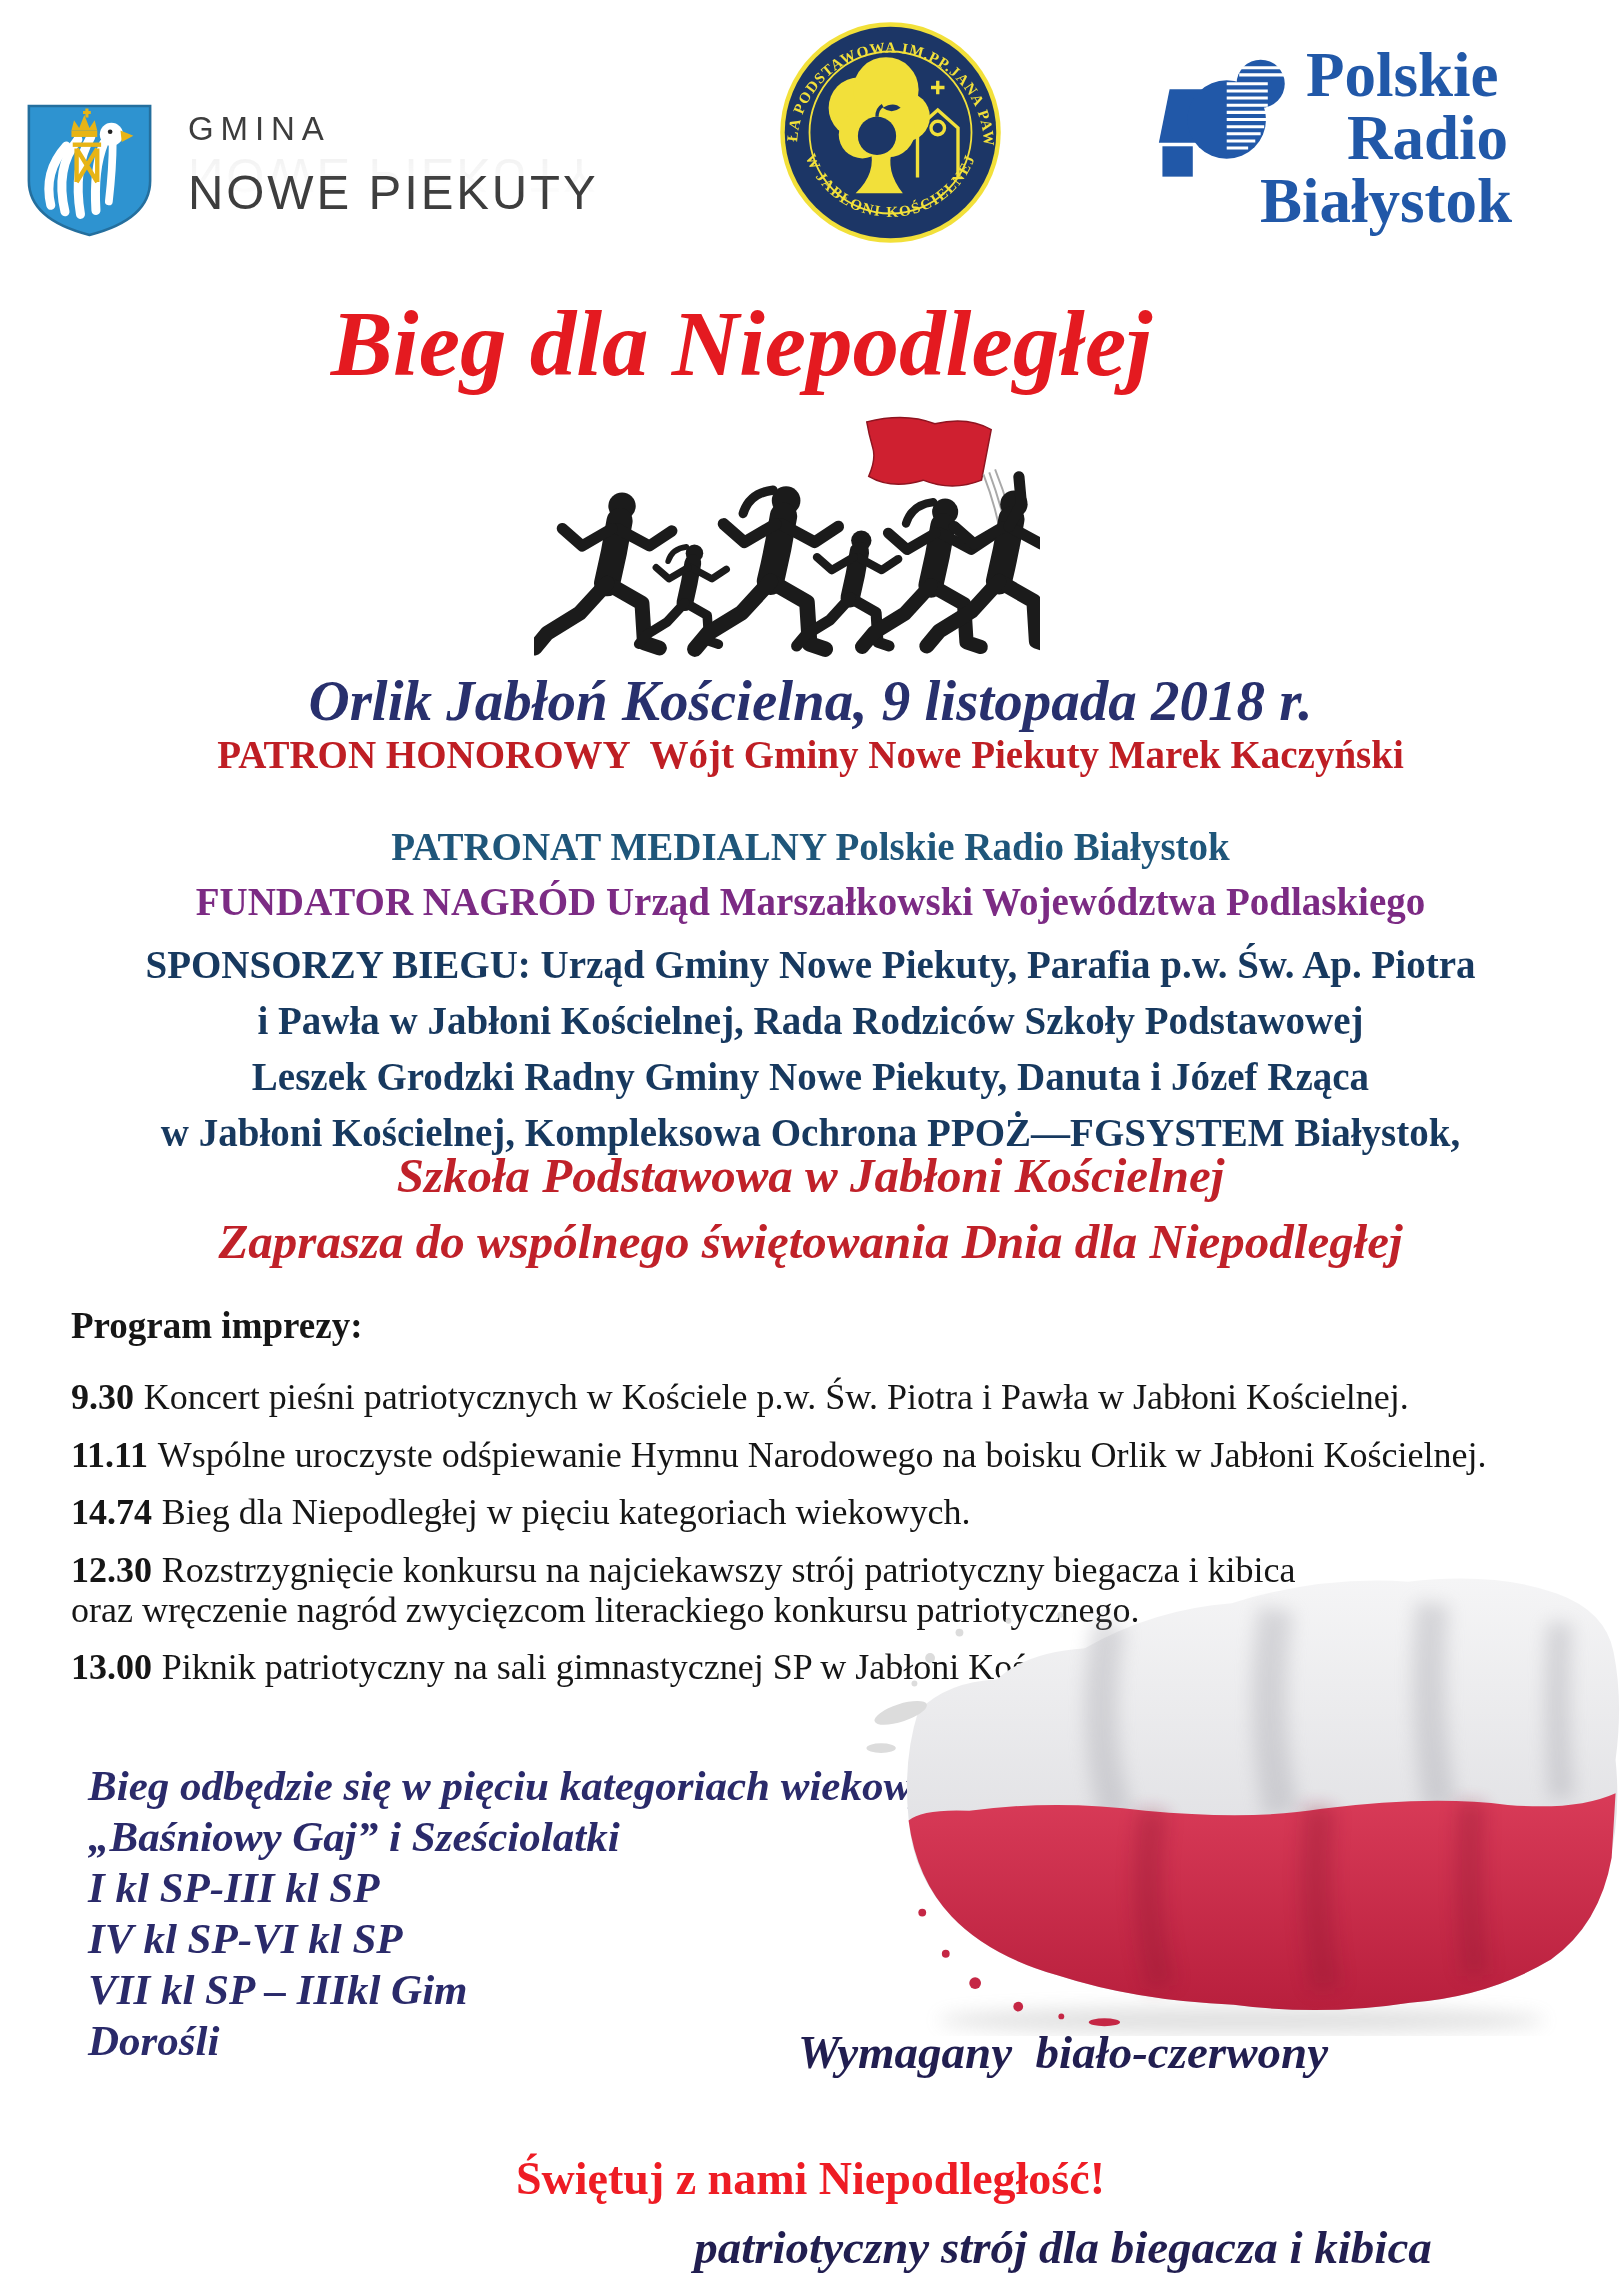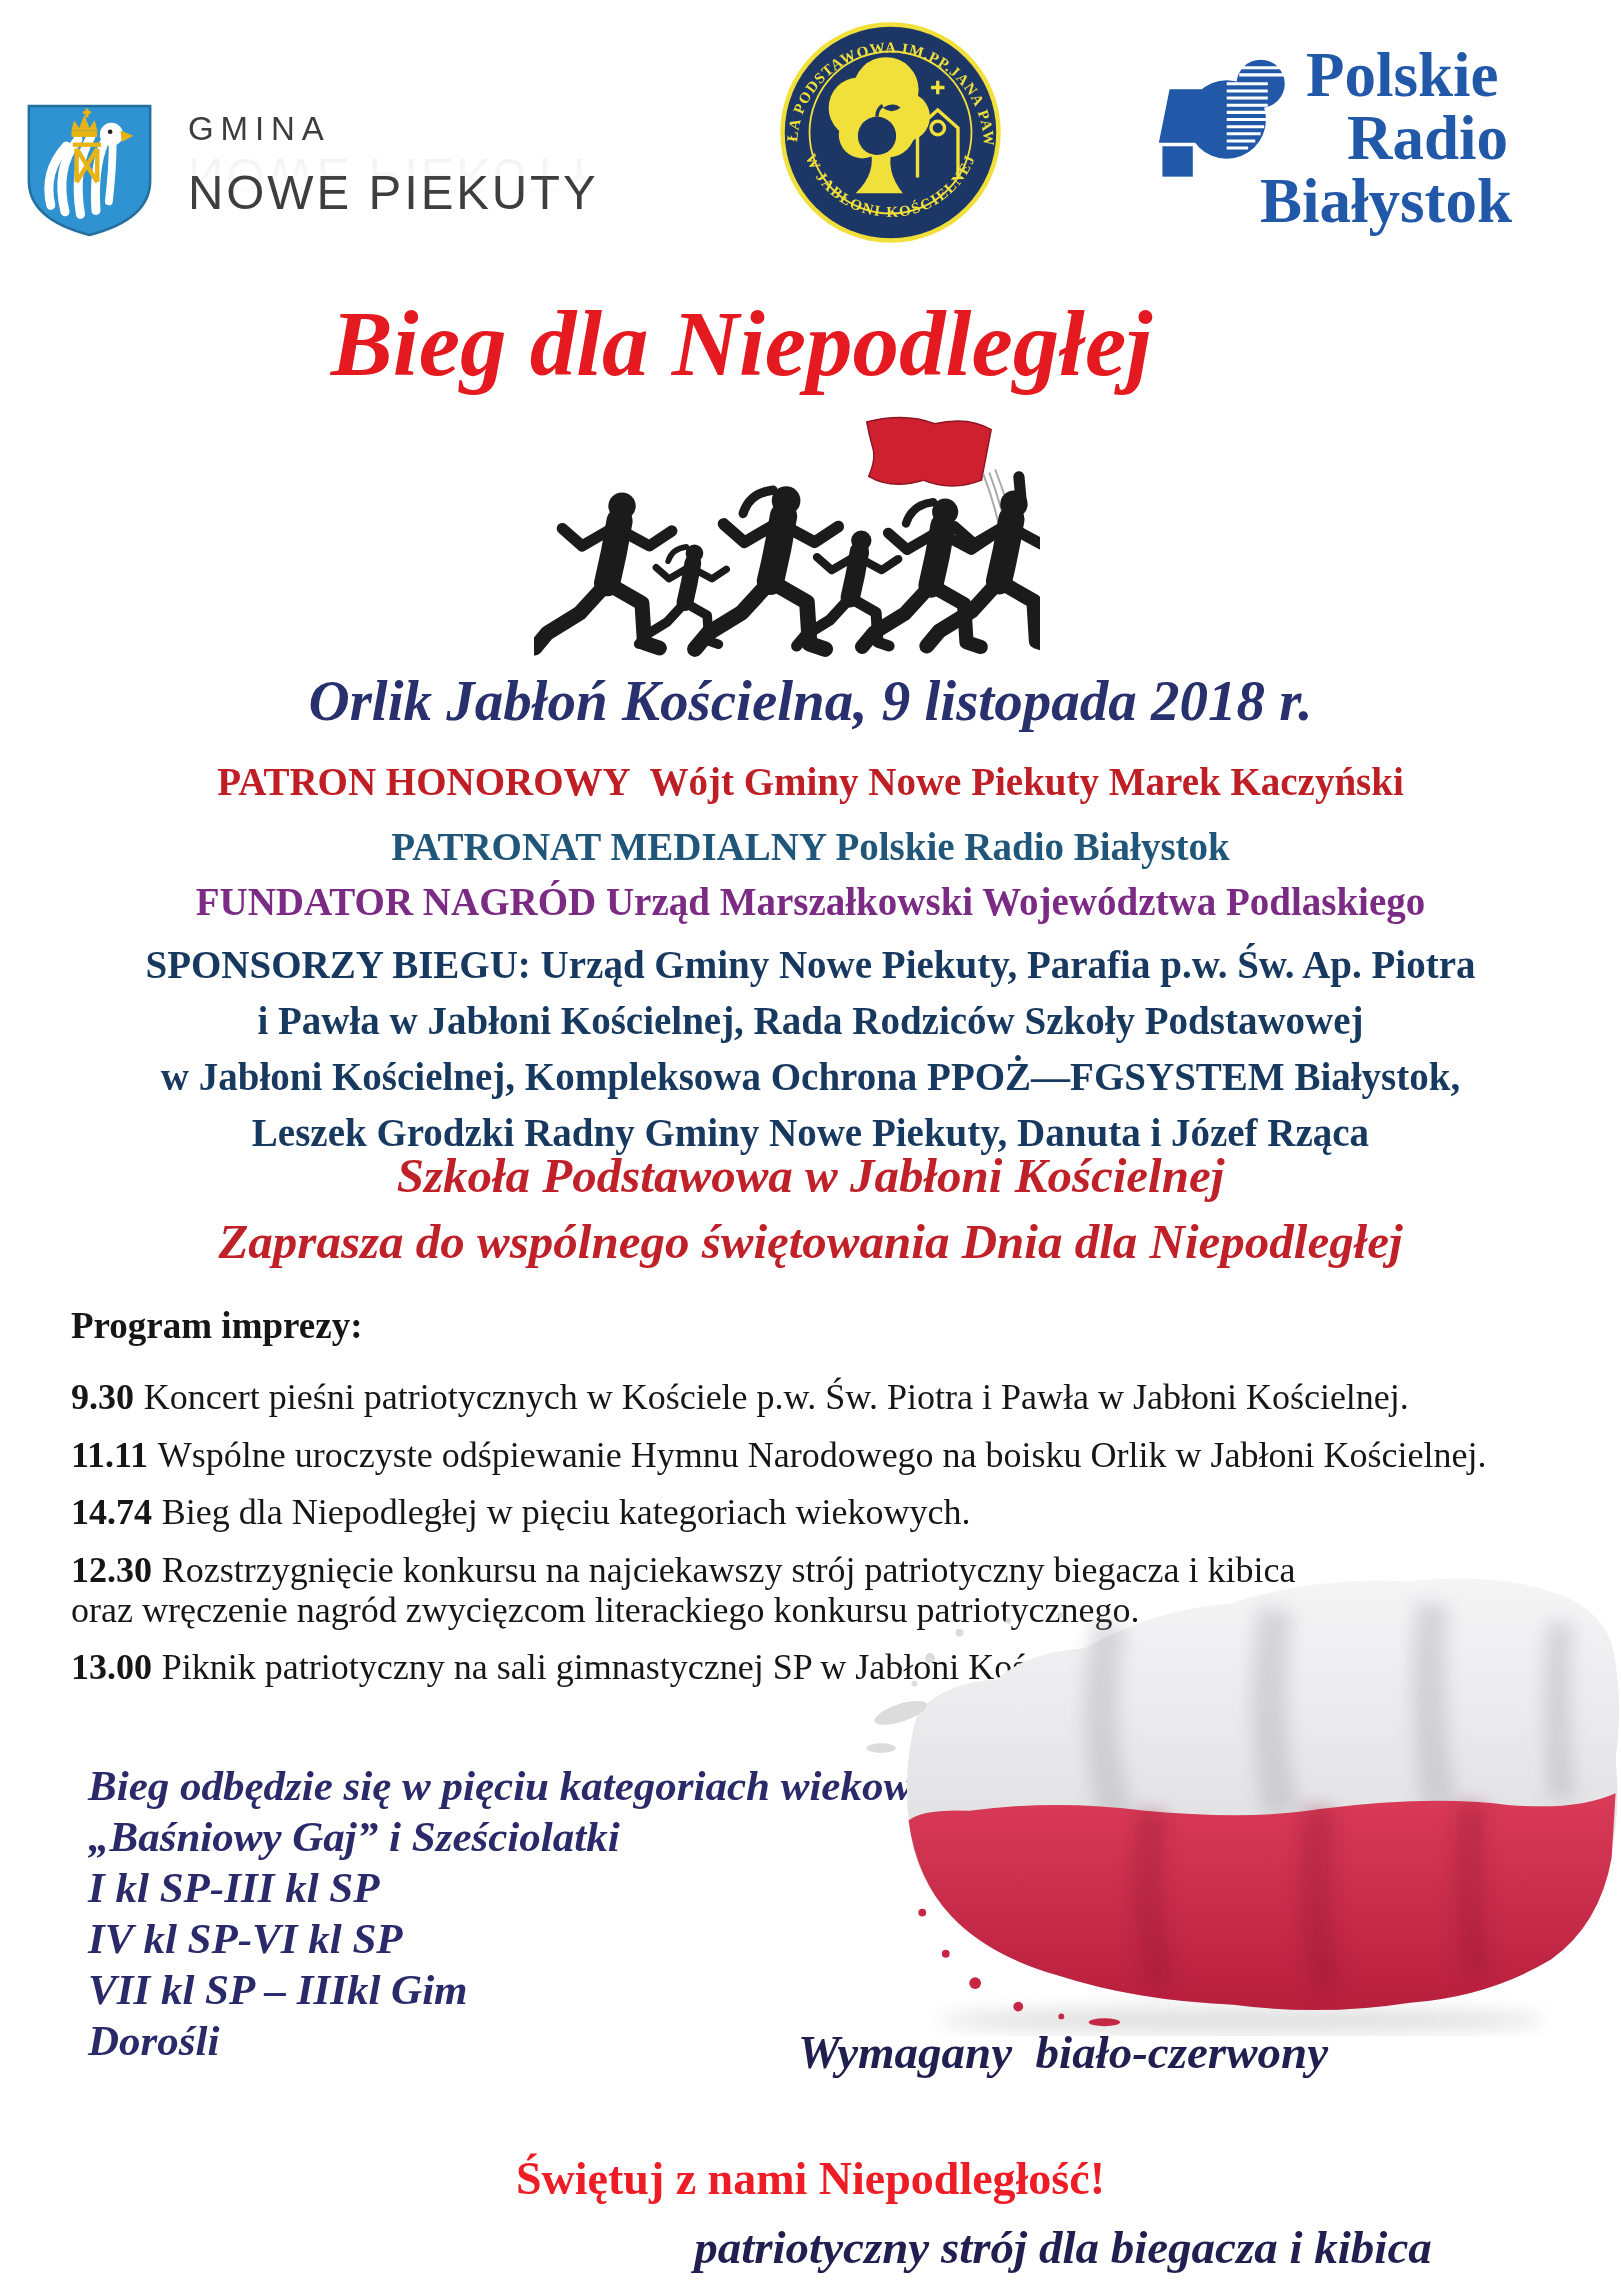--- a/index.html
+++ b/index.html
@@ -14,21 +14,21 @@
   .gmina-line2{font-size:49px;letter-spacing:2.9px;font-weight:400;margin-top:15.7px;white-space:nowrap;}
   .gmina-reflect{position:absolute;left:188px;top:220px;font-family:"Liberation Sans",sans-serif;color:#9a9a9a;
                  transform:scaleY(-1);transform-origin:top;opacity:.16;
                  -webkit-mask-image:linear-gradient(to top,rgba(0,0,0,.9),transparent 75%);
                  mask-image:linear-gradient(to top,rgba(0,0,0,.9),transparent 75%);}
   .radio-word{position:absolute;color:var(--radio_blue,#2158a8);font-weight:700;white-space:nowrap;}
 
   
   .title{top:290px;left:-69px;font-size:93px;font-weight:700;font-style:italic;color:var(--title_red,#e41a20);}
   .event-line{top:668px;font-size:57px;font-weight:700;font-style:italic;color:var(--event_navy,#28306d);}
-  .patron{top:759px;font-size:39px;font-weight:700;color:var(--patron_red,#bf1e24);white-space:pre-wrap;}
+  .patron{top:732px;font-size:39px;font-weight:700;color:var(--patron_red,#bf1e24);white-space:pre-wrap;}
   .medialny{top:824px;font-size:39px;font-weight:700;color:var(--medialny_blue,#1f567a);}
   .fundator{top:879px;font-size:39px;font-weight:700;color:var(--fundator_purple,#7c2b84);}
   .sponsors{top:937px;font-size:39px;font-weight:700;color:var(--sponsor_navy,#17395f);line-height:56px;}
   .invite1{top:1147px;font-size:49px;font-weight:600;font-style:italic;color:var(--invite_red,#c02129);}
   .invite2{top:1213px;font-size:49px;font-weight:600;font-style:italic;color:var(--invite_red,#c02129);}
 
   
   .program{position:absolute;left:71px;top:1304px;width:1490px;color:var(--program_black,#161616);}
   .program-heading{font-size:37px;font-weight:700;margin-bottom:30px;}
   .prog-item{font-size:36px;line-height:40px;margin-bottom:17.6px;}
@@ -183,22 +183,22 @@
   </div>
 
   <div class="center event-line">Orlik Jabłoń Kościelna, 9 listopada 2018 r.</div>
   <div class="center patron">PATRON HONOROWY&nbsp; Wójt Gminy Nowe Piekuty Marek Kaczyński</div>
   <div class="center medialny">PATRONAT MEDIALNY Polskie Radio Białystok</div>
   <div class="center fundator">FUNDATOR NAGRÓD Urząd Marszałkowski Województwa Podlaskiego</div>
 
   <div class="center sponsors">
     <div>SPONSORZY BIEGU: Urząd Gminy Nowe Piekuty, Parafia p.w. Św. Ap. Piotra</div>
     <div>i Pawła w Jabłoni Kościelnej, Rada Rodziców Szkoły Podstawowej</div>
+    <div>Leszek Grodzki Radny Gminy Nowe Piekuty, Danuta i Józef Rząca</div>
     <div>w Jabłoni Kościelnej, Kompleksowa Ochrona PPOŻ—FGSYSTEM Białystok,</div>
-    <div>Leszek Grodzki Radny Gminy Nowe Piekuty, Danuta i Józef Rząca</div>
   </div>
 
   <div class="center invite1">Szkoła Podstawowa w Jabłoni Kościelnej</div>
   <div class="center invite2">Zaprasza do wspólnego świętowania Dnia dla Niepodległej</div>
 
   <div class="program">
     <div class="program-heading">Program imprezy:</div>
     <div class="prog-item">
       <b>9.30</b><span>Koncert pieśni patriotycznych w Kościele p.w. Św. Piotra i Pawła w Jabłoni Kościelnej.</span>
     </div>

